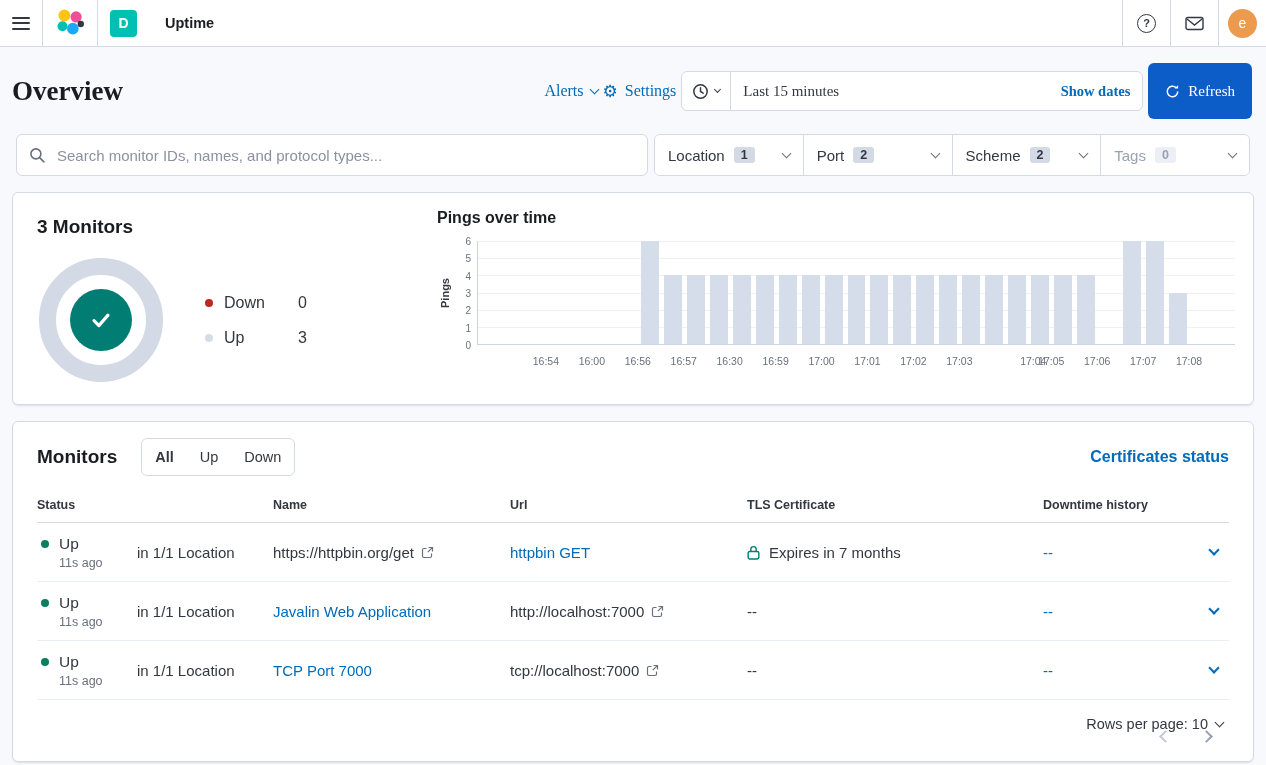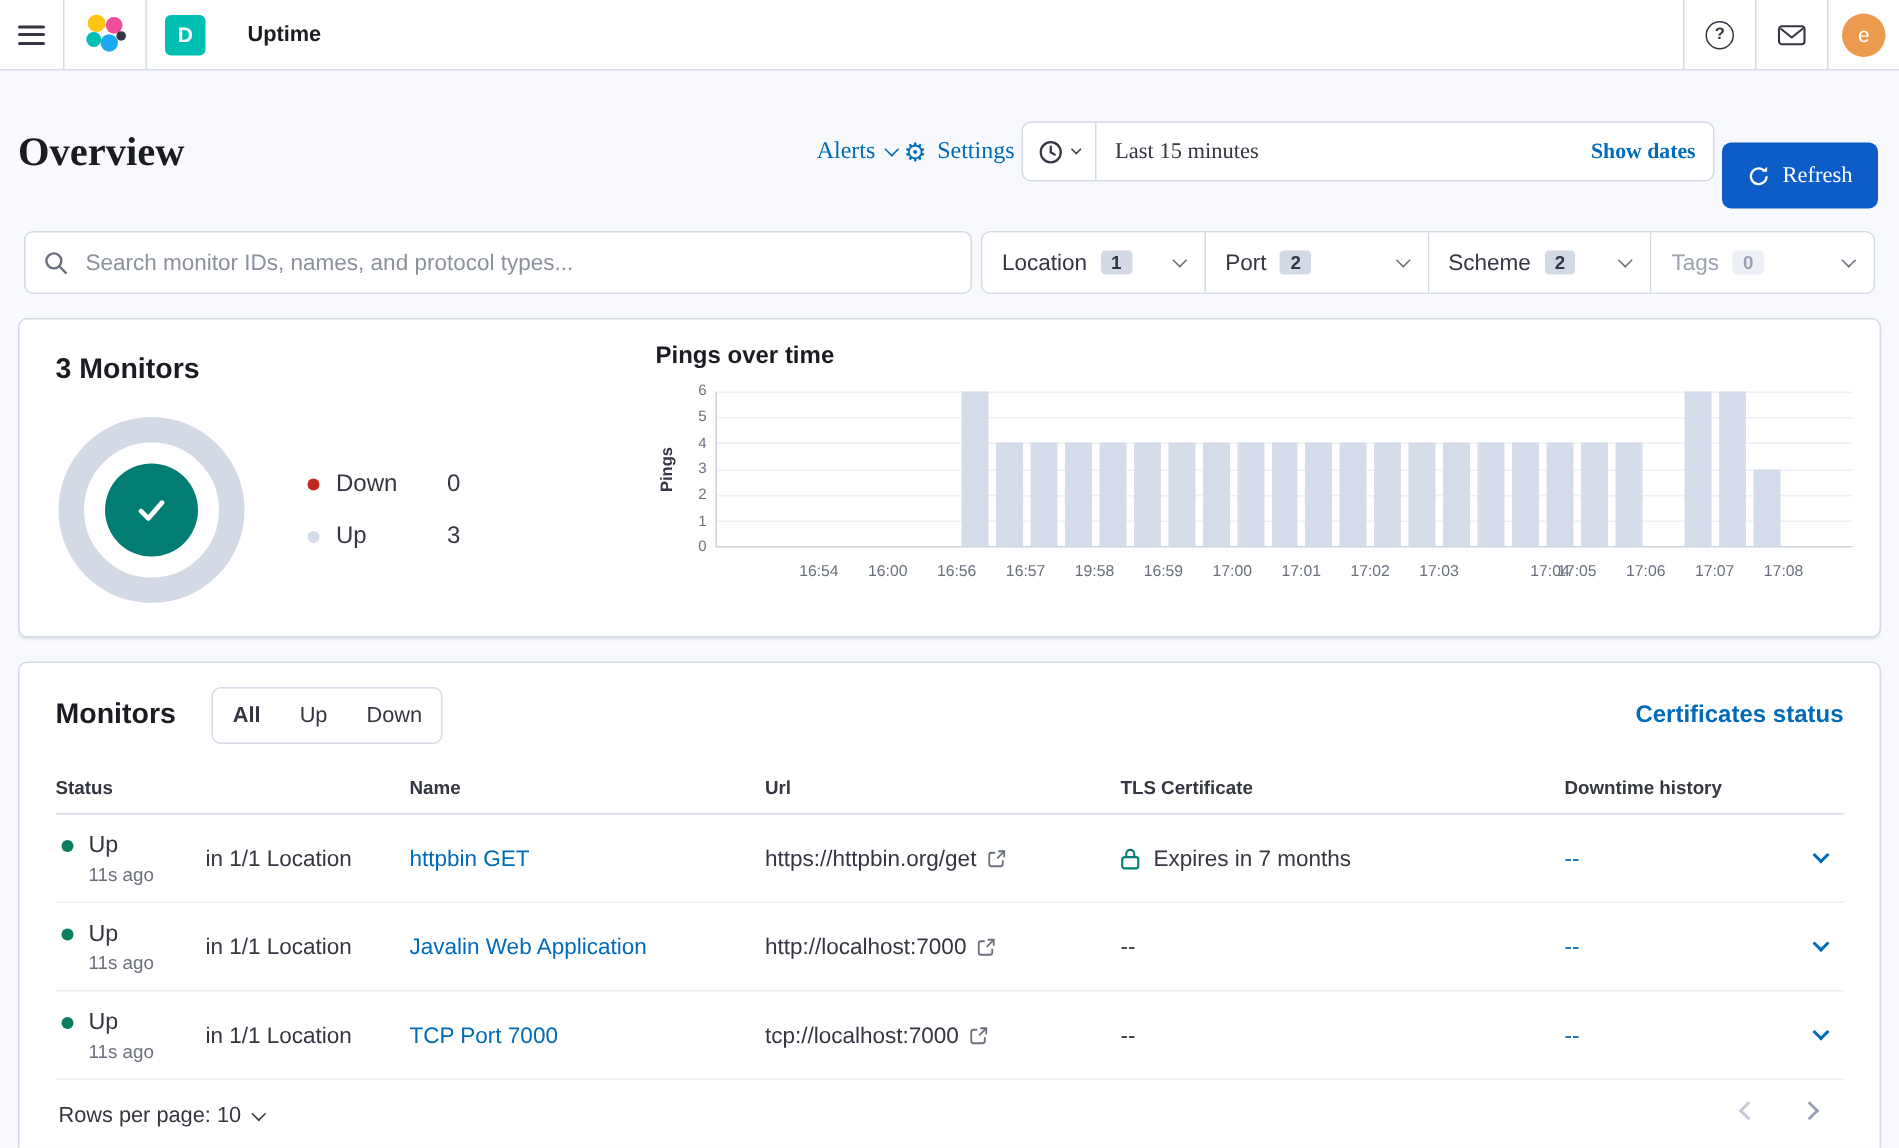--- a/index.html
+++ b/index.html
@@ -37,23 +37,23 @@
   .page-header{display:flex;align-items:center;gap:5px;padding:16px 14px 0 12px;font-family:Liberation Serif, serif;}
   .page-title{font-size:27px;font-weight:600;color:#1a1c21;margin:0 auto 0 0;}
   .hdr-link{display:flex;align-items:center;gap:7px;color:var(--link);font-size:16px;}
   .gear{font-size:17px;line-height:1;}
   .tpick{display:flex;align-items:center;width:462px;height:40px;background:#fff;
          border:1px solid var(--border);border-radius:6px;overflow:hidden;flex:none;}
   .tpick-quick{display:flex;align-items:center;gap:6px;height:100%;padding:0 10px;
                border-right:1px solid var(--border);}
   .tpick-text{flex:1;padding:0 12px;font-size:15px;}
   .tpick-dates{padding:0 12px;color:var(--link);font-weight:600;font-size:14.5px;}
-  .refresh-btn{display:flex;align-items:center;gap:8px;height:44px;padding:0 17px;border:none;
+  .refresh-btn{display:flex;align-items:center;gap:8px;height:56px;padding:0 17px;border:none;
                border-radius:6px;background:var(--primary-button);color:#fff;font-size:15px;
-               font-weight:500;font-family:inherit;margin-top:32px;}
+               font-weight:500;font-family:inherit;}
 
   
   .toolbar{display:flex;gap:6px;margin:15px 16px 0;}
   .search-box{flex:1;display:flex;align-items:center;gap:9px;height:42px;background:#fff;
               border:1px solid var(--border);border-radius:6px;padding:0 12px;}
   .search-box input{border:none;outline:none;flex:1;font-size:15px;font-family:inherit;
                     color:var(--text);background:transparent;}
   .search-box input::placeholder{color:#8b919e;}
   .filter-group{display:flex;width:596px;flex:none;background:#fff;border:1px solid var(--border);
                 border-radius:6px;overflow:hidden;}
@@ -115,21 +115,21 @@
   .stdot{width:8px;height:8px;border-radius:50%;background:var(--status-up-dot);flex:none;}
   .st-ago{font-size:12.5px;color:var(--subdued);margin:3px 0 0 22px;}
   .cell{font-size:15px;}
   .name-link{color:var(--link);}
   .url-cell{display:flex;align-items:center;gap:7px;}
   .tls-cell{display:flex;align-items:center;gap:9px;}
   .dt-cell{color:var(--link);}
   .row-chev{color:var(--link);width:8px;height:8px;border-width:2px;}
   .expand-cell{display:flex;justify-content:center;}
 
-  .tfoot{display:flex;align-items:flex-start;padding:16px 6px 14px 2px;}
+  .tfoot{display:flex;align-items:flex-end;padding:16px 6px 14px 2px;flex-direction:column;}
   .rpp{display:flex;align-items:center;gap:8px;font-size:14.5px;background:none;border:none;
        font-family:inherit;color:var(--text);padding:0;}
   .pager{margin-left:auto;display:flex;align-items:center;gap:32px;margin-right:12px;}
   .pchev{display:inline-block;width:9px;height:9px;border-right:2px solid #c3cad6;border-bottom:2px solid #c3cad6;}
   .pchev.prev{transform:rotate(135deg);}
   .pchev.next{transform:rotate(-45deg);border-color:#98a2b3;}
 </style>
 </head>
 <body>
 
@@ -367,21 +367,21 @@
             </div>
             <div class="slot"></div>
             <div class="slot"></div>
           </div>
       </div>
       <div class="xlabels">
           <div class="xlabel" style="left: 9.09091%;">16:54</div>
           <div class="xlabel" style="left: 15.1515%;">16:00</div>
           <div class="xlabel" style="left: 21.2121%;">16:56</div>
           <div class="xlabel" style="left: 27.2727%;">16:57</div>
-          <div class="xlabel" style="left: 33.3333%;">19:58</div>
+          <div class="xlabel" style="left: 33.3333%;">16:30</div>
           <div class="xlabel" style="left: 39.3939%;">16:59</div>
           <div class="xlabel" style="left: 45.4545%;">17:00</div>
           <div class="xlabel" style="left: 51.5152%;">17:01</div>
           <div class="xlabel" style="left: 57.5758%;">17:02</div>
           <div class="xlabel" style="left: 63.6364%;">17:03</div>
           <div class="xlabel" style="left: 69.697%; margin-left: 28px;">17:04</div>
           <div class="xlabel" style="left: 75.7576%;">17:05</div>
           <div class="xlabel" style="left: 81.8182%;">17:06</div>
           <div class="xlabel" style="left: 87.8788%;">17:07</div>
           <div class="xlabel" style="left: 93.9394%;">17:08</div>
@@ -413,29 +413,29 @@
     <div>
         <div class="trow body-row">
           <div>
             <div class="st-line">
               <span class="stdot"></span>
               <span>Up</span>
             </div>
             <div class="st-ago">11s ago</div>
           </div>
           <div class="cell">in 1/1 Location</div>
-          <div class="cell"><a class="name-link" href="#">httpbin GET</a></div>
           <div class="cell url-cell">
             <span>https://httpbin.org/get</span>
             <svg width="13" height="13" viewBox="0 0 13 13">
               <path d="M5.5 2.5H3a1.5 1.5 0 0 0-1.5 1.5v6A1.5 1.5 0 0 0 3 11.5h6A1.5 1.5 0 0 0 10.5 10V7.5" fill="none" stroke="#69707d" stroke-width="1.2"></path>
               <path d="M7.5 1.5h4v4" fill="none" stroke="#69707d" stroke-width="1.2"></path>
               <path d="M11.3 1.7L6.8 6.2" stroke="#69707d" stroke-width="1.2"></path>
             </svg>
           </div>
+          <div class="cell"><a class="name-link" href="#">httpbin GET</a></div>
           <div class="cell tls-cell">
             <svg width="13" height="15" viewBox="0 0 12 14">
               <rect x="1" y="6" width="10" height="7" rx="1.5" fill="none" stroke="#017d73" stroke-width="1.3"></rect>
               <path d="M3.5 6V4a2.5 2.5 0 0 1 5 0v2" fill="none" stroke="#017d73" stroke-width="1.3"></path>
             </svg>
             <span>Expires in 7 months</span>
           </div>
           <div class="cell dt-cell">--</div>
           <div class="expand-cell">
             <span class="chev row-chev"></span>

